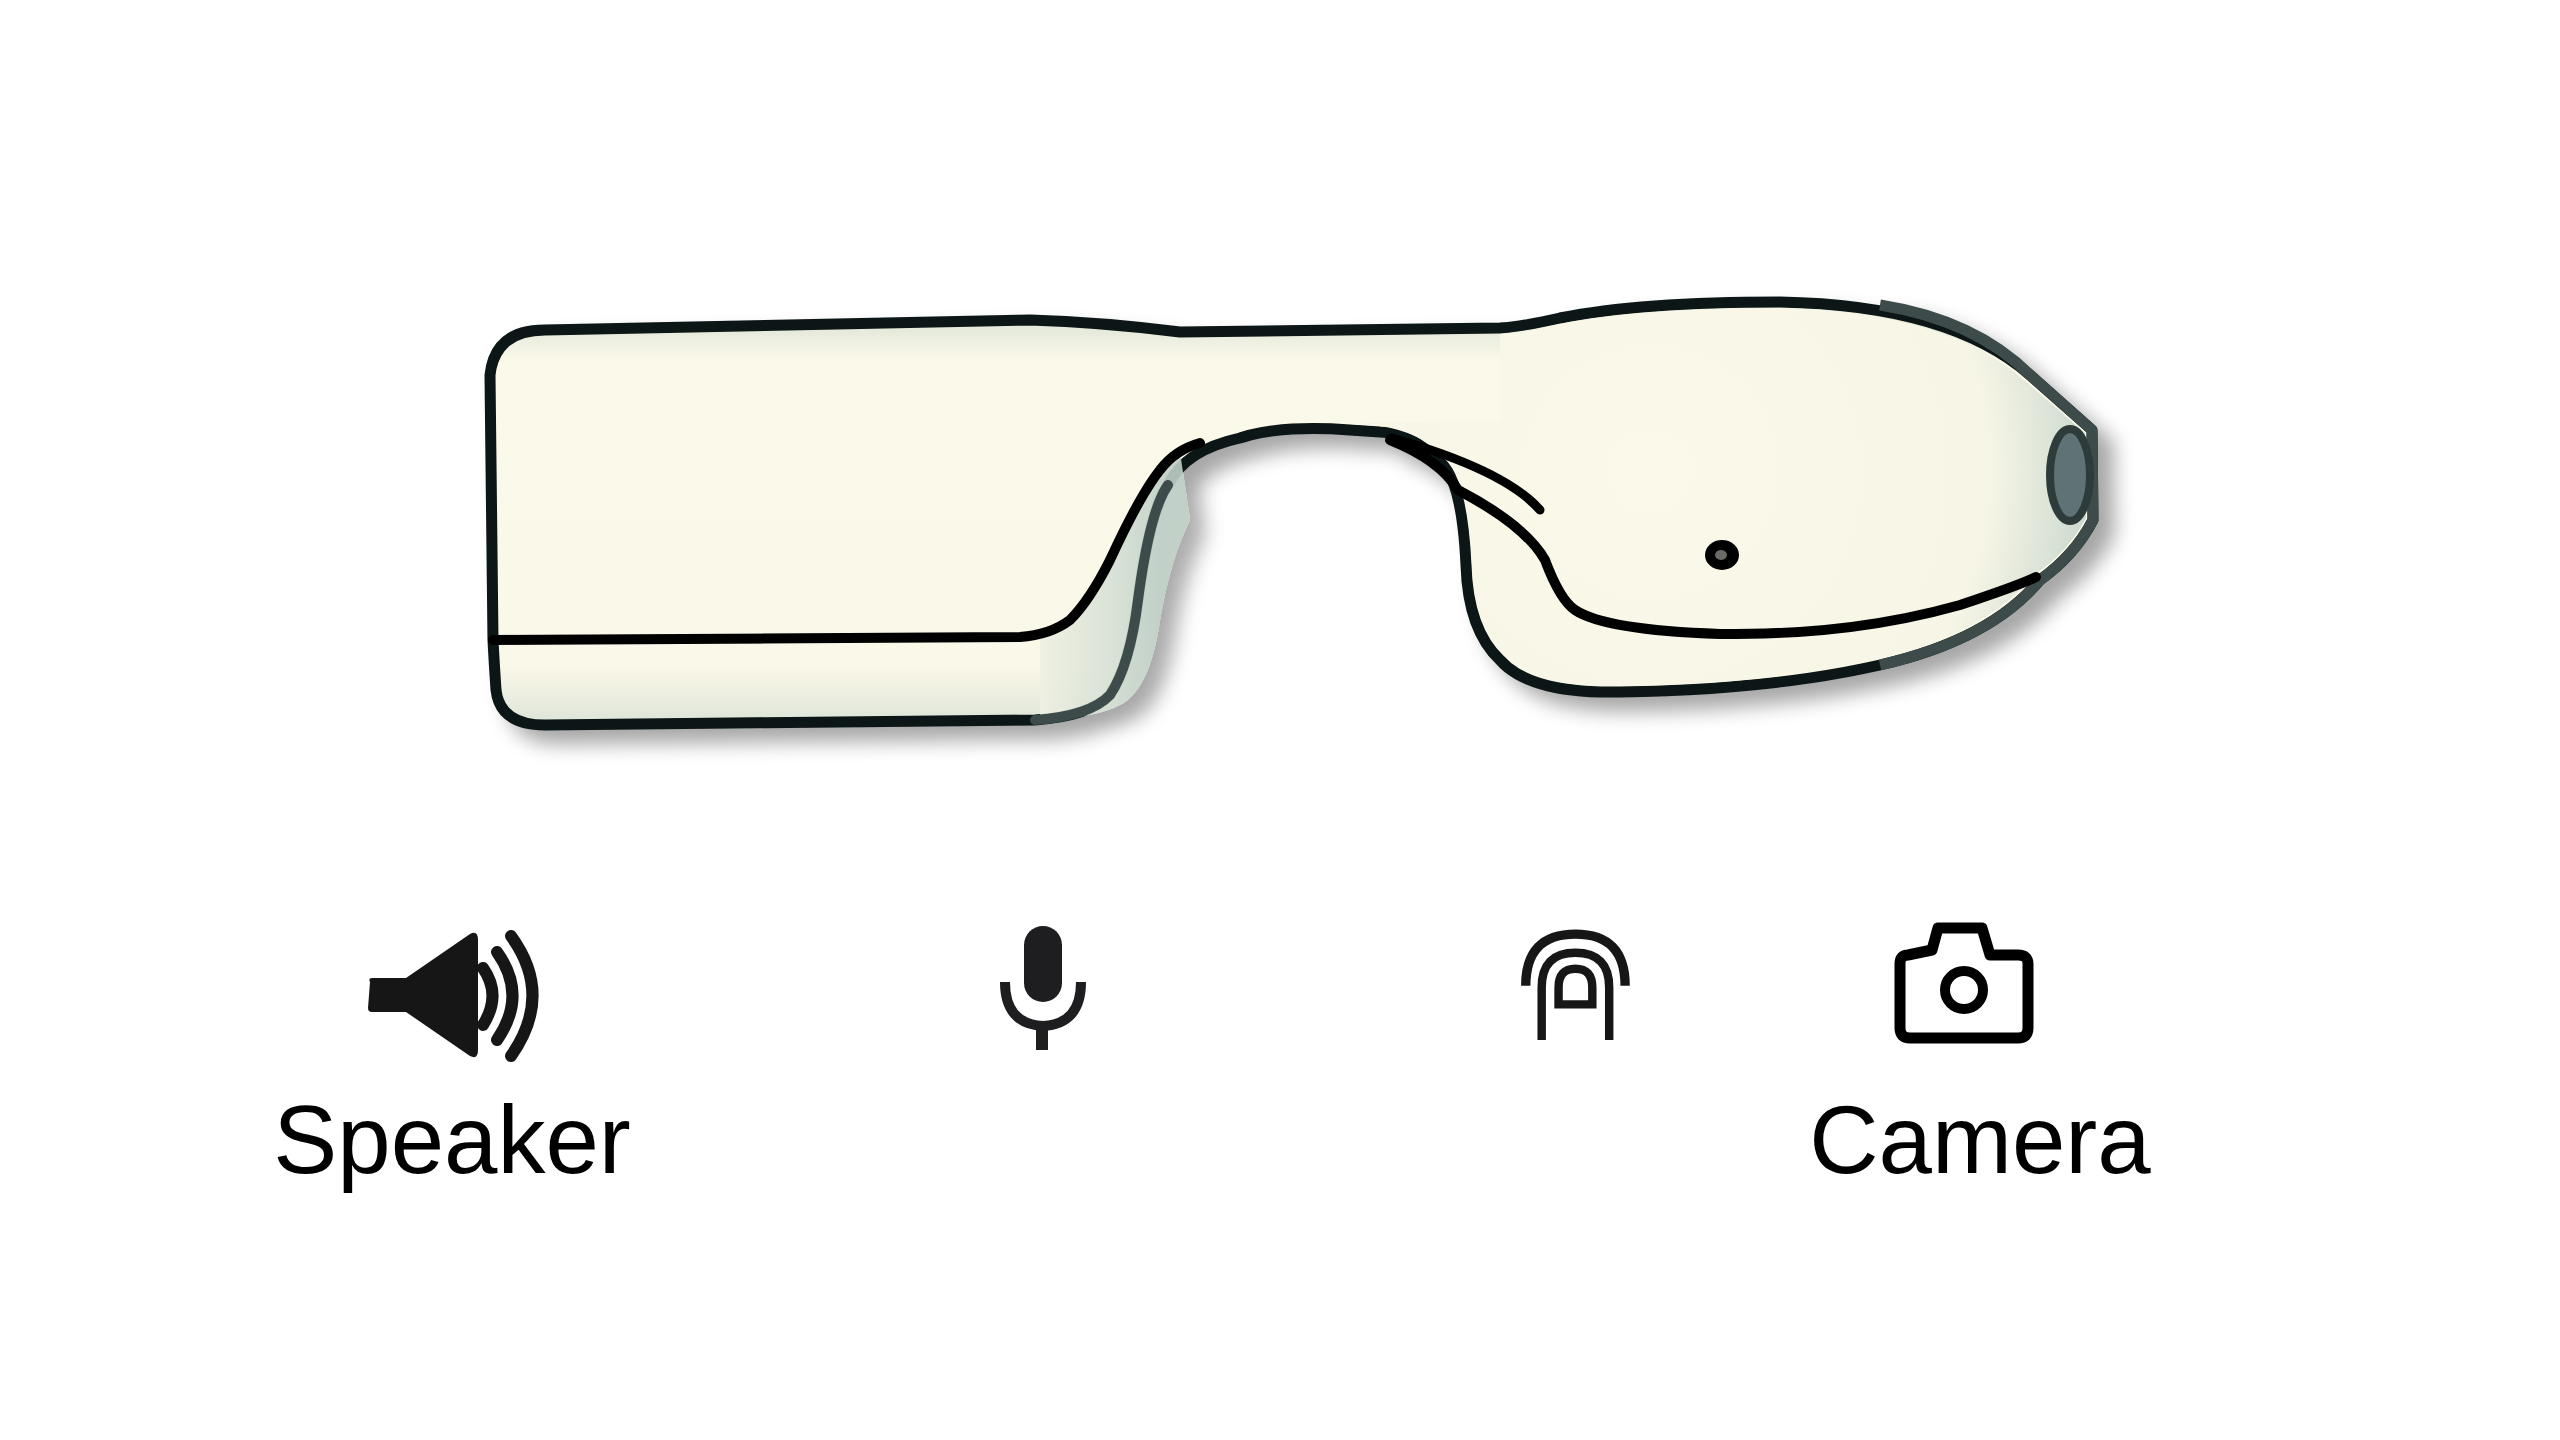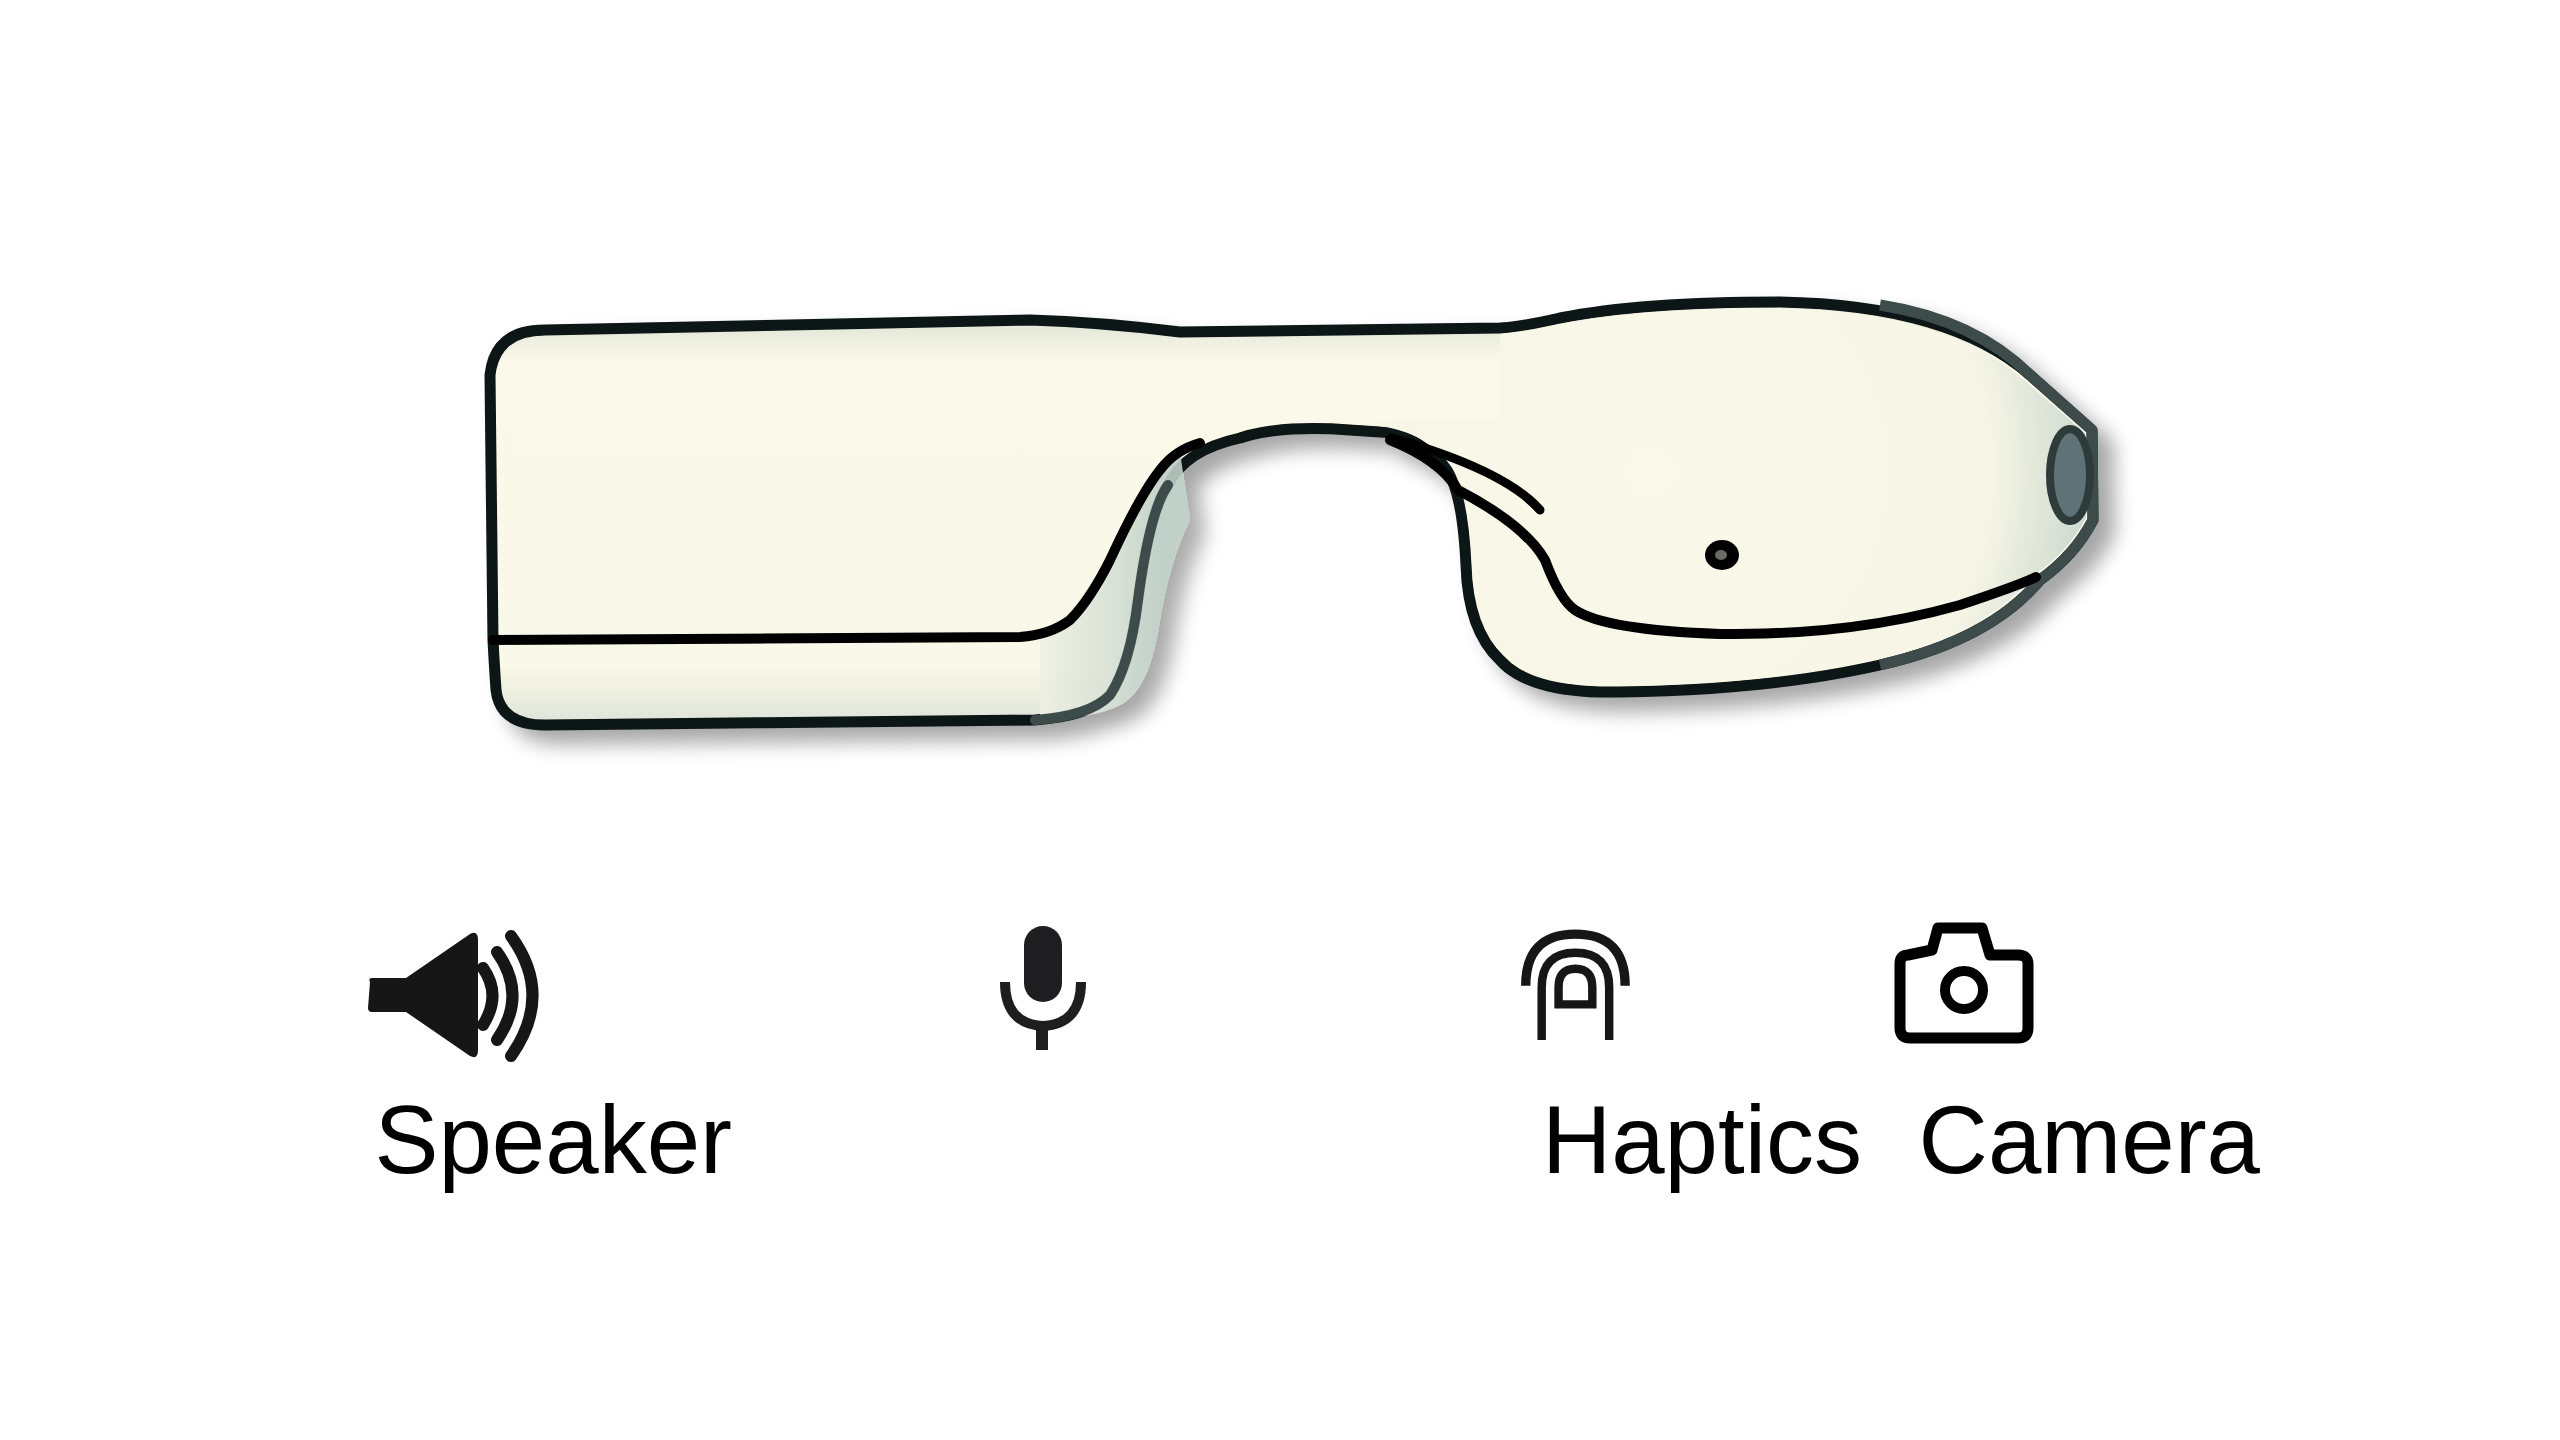--- a/index.html
+++ b/index.html
@@ -1,19 +1,19 @@
 <!DOCTYPE html>
 <html><head>
   <meta charset="utf-8">
   <style>
     html, body { margin: 0; padding: 0; background: #ffffff; }
     body { width: 2560px; height: 1440px; position: relative; overflow: hidden;
            font-family: "Liberation Sans", sans-serif; }
     #device-illustration { position: absolute; left: 0; top: 0; width: 2560px; height: 800px; }
-    .feature { position: absolute; top: 920px; width: 560px; text-align: right; }
+    .feature { position: absolute; top: 920px; width: 560px; text-align: center; }
     .feature .icon { display: block; margin: 0 auto; height: 150px; }
     .feature .label { display: block; font-size: 96px; line-height: 1; color: #000; margin-top: 22px;
                       font-family: "Liberation Sans", sans-serif; }
   </style>
 </head>
 <body>
 
 <svg id="device-illustration" viewBox="0 0 2560 800" xmlns="http://www.w3.org/2000/svg">
   <defs>
     <filter id="dropshadow" x="-10%" y="-20%" width="130%" height="160%">
@@ -133,21 +133,20 @@
     <rect x="58" y="104" width="12" height="26" fill="#1E1E20"></rect>
   </svg>
 </div>
 
 <div class="feature" style="left:1302px;">
   <svg class="icon" viewBox="0 0 160 160" width="160" height="160">
     <path d="M 20 70 Q 20 15 73 15 Q 126 15 126 70" fill="none" stroke="#161616" stroke-width="10"></path>
     <path d="M 37 128 L 37 72 Q 37 35 73 35 Q 109 35 109 72 L 109 128" fill="none" stroke="#161616" stroke-width="9"></path>
     <path d="M 55 90 L 55 72 Q 55 52 73 52 Q 91 52 91 72 L 91 90 Z" fill="none" stroke="#161616" stroke-width="9"></path>
   </svg>
-  <span class="label">Haptics</span>
 </div>
 
 <div class="feature" style="left:1700px;">
   <svg class="icon" viewBox="0 0 180 150" width="180" height="150">
     <path d="M 18 35 Q 10 35 10 44 L 10 108 Q 10 118 20 118 L 128 118 Q 138 118 138 108 L 138 44 Q 138 35 128 35 L 100 35 L 92 8 L 48 8 L 42 30 Z" fill="none" stroke="#000" stroke-width="11" stroke-linejoin="round"></path>
     <circle cx="74" cy="70" r="19" fill="none" stroke="#000" stroke-width="10"></circle>
   </svg>
   <span class="label">Camera</span>
 </div>
 

